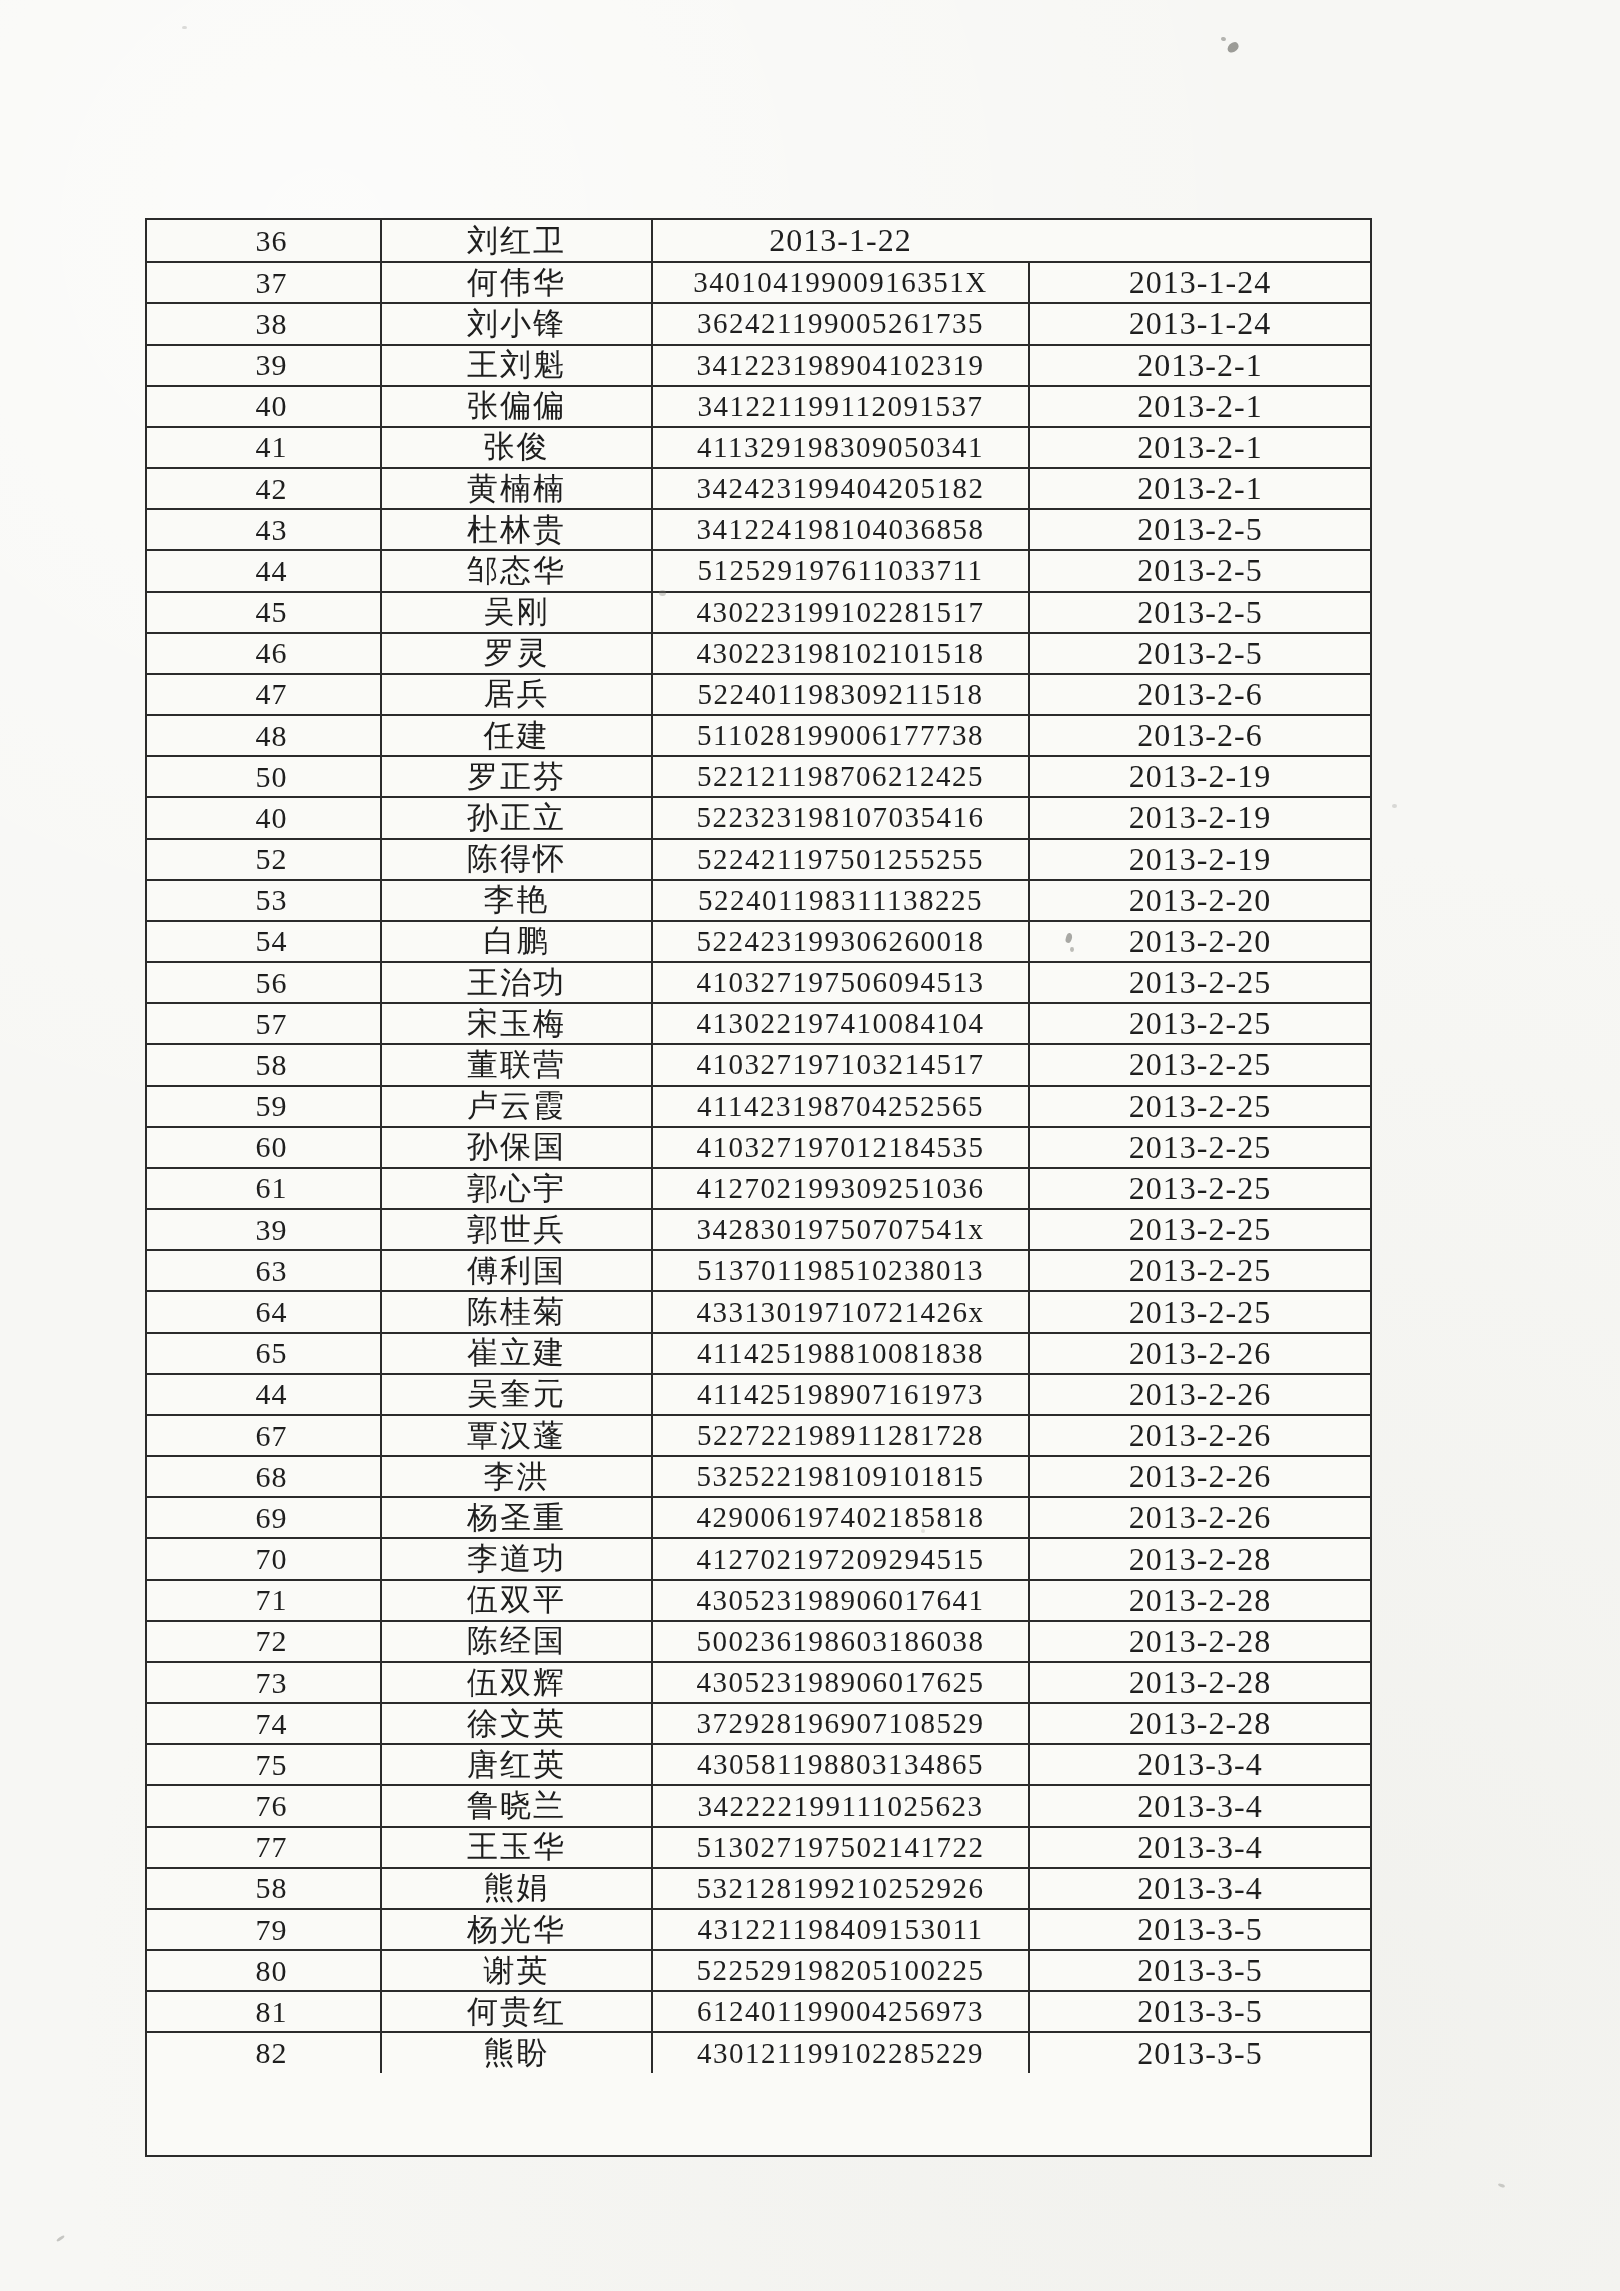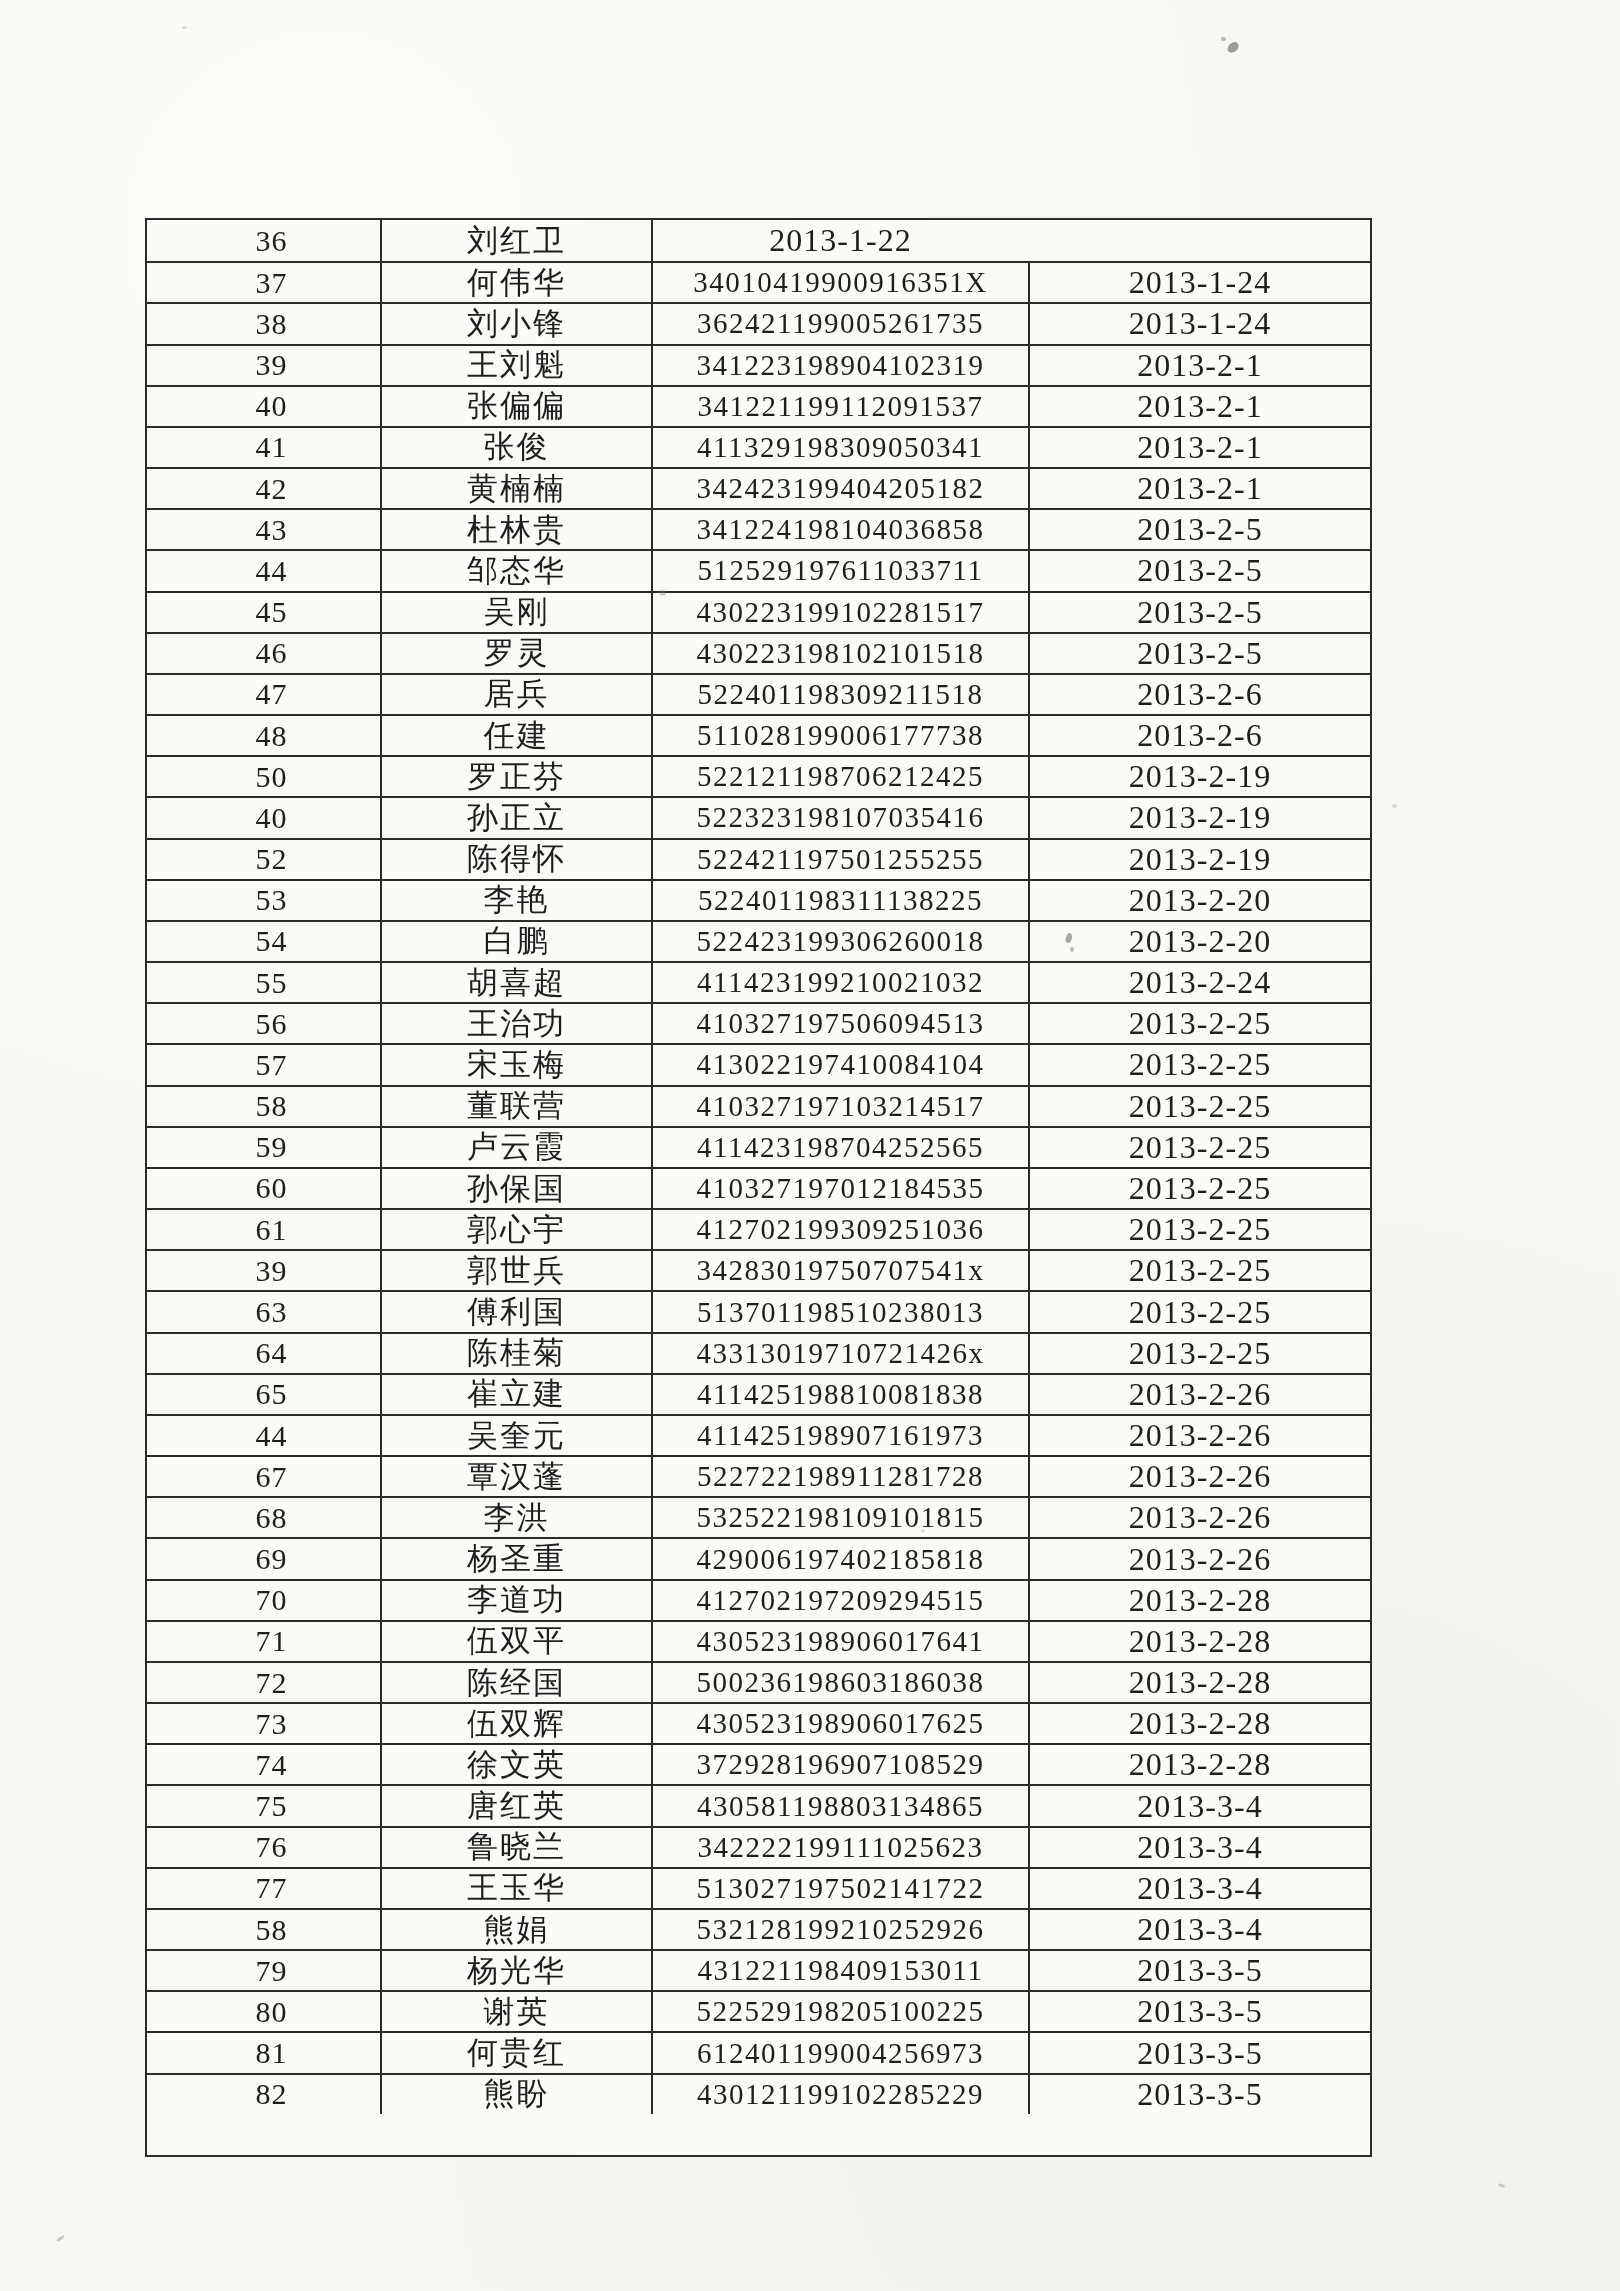--- a/index.html
+++ b/index.html
@@ -169,26 +169,20 @@
     <div class="cell idnum">522401198311138225</div>
     <div class="cell date">2013-2-20</div>
   </div>
       <div class="row">
     <div class="cell serial">54</div>
     <div class="cell name">白鹏</div>
     <div class="cell idnum">522423199306260018</div>
     <div class="cell date">2013-2-20</div>
   </div>
       <div class="row">
-    <div class="cell serial">55</div>
-    <div class="cell name">胡喜超</div>
-    <div class="cell idnum">411423199210021032</div>
-    <div class="cell date">2013-2-24</div>
-  </div>
-      <div class="row">
     <div class="cell serial">56</div>
     <div class="cell name">王治功</div>
     <div class="cell idnum">410327197506094513</div>
     <div class="cell date">2013-2-25</div>
   </div>
       <div class="row">
     <div class="cell serial">57</div>
     <div class="cell name">宋玉梅</div>
     <div class="cell idnum">413022197410084104</div>
     <div class="cell date">2013-2-25</div>

